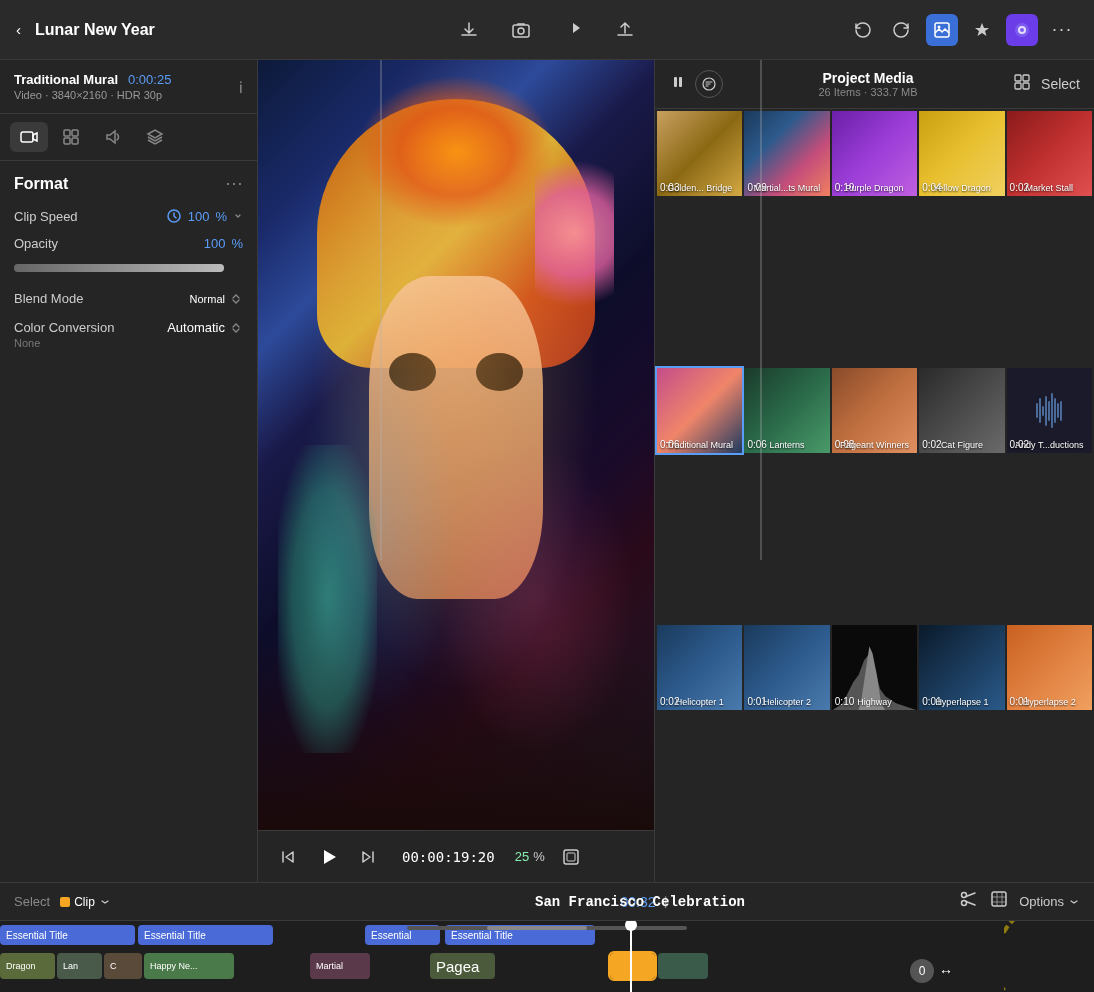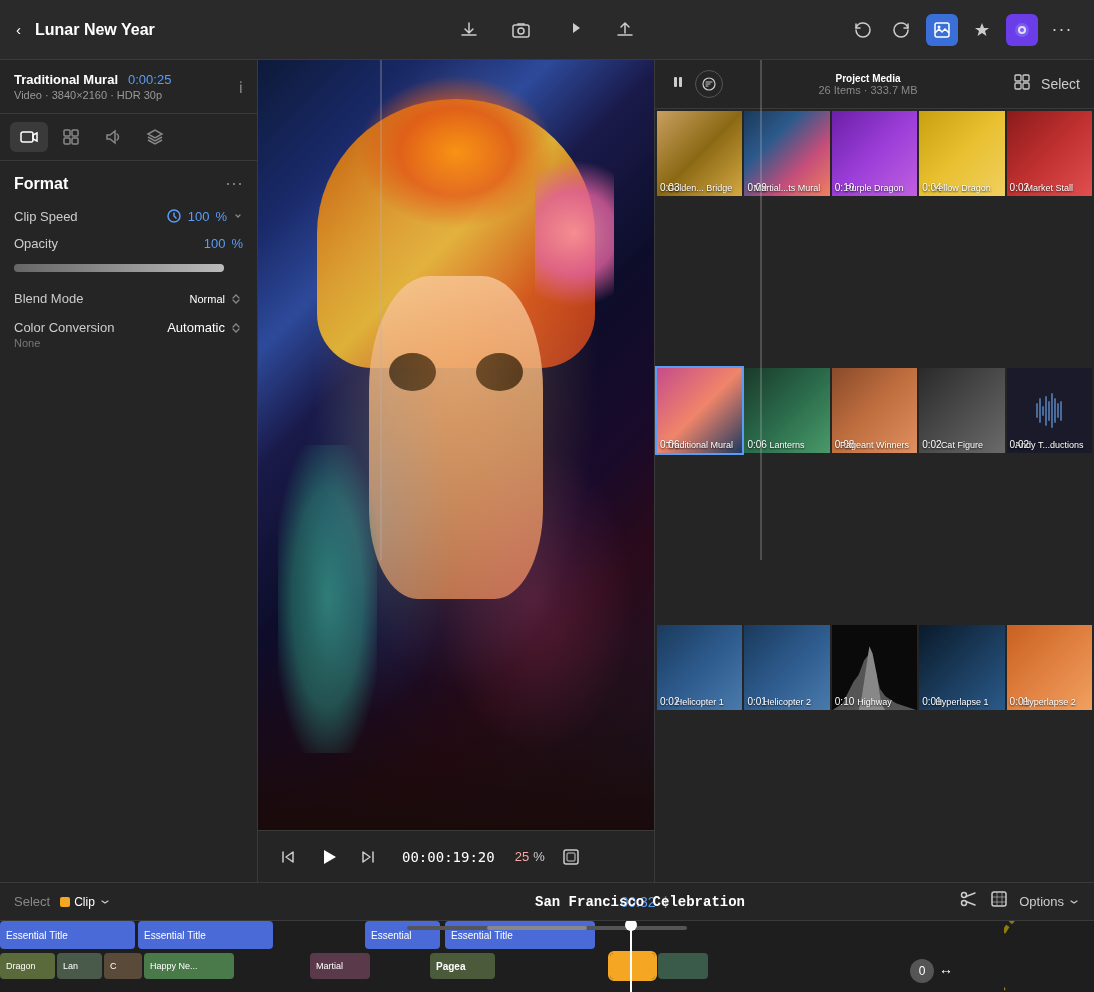--- a/index.html
+++ b/index.html
@@ -302,21 +302,21 @@
       font-size: 20px;
     }
     .timecode {
       font-size: 14px;
       font-family: 'SF Mono', monospace;
       color: #fff;
       margin: 0 8px;
     }
     .zoom-value {
       font-size: 13px;
-      color: #fca5a5;
+      color: #86efac;
     }
     .zoom-control {
       display: flex;
       align-items: center;
       gap: 4px;
       cursor: pointer;
     }
     .fit-btn {
       width: 28px;
       height: 28px;
@@ -341,21 +341,21 @@
       padding: 10px 14px;
       border-bottom: 1px solid #3a3a3a;
       display: flex;
       align-items: center;
       justify-content: space-between;
     }
     .media-header-center {
       text-align: center;
     }
     .media-title {
-      font-size: 10px;
+      font-size: 14px;
       font-weight: 600;
     }
     .media-meta {
       font-size: 11px;
       color: #888;
     }
     .media-header-left {
       display: flex;
       align-items: center;
       gap: 8px;
@@ -586,21 +586,21 @@
     }
     .track-row {
       height: 28px;
       display: flex;
       align-items: center;
       position: relative;
       margin-bottom: 2px;
     }
     .track-clip {
       position: absolute;
-      height: 28px;
+      height: 20px;
       border-radius: 4px;
       display: flex;
       align-items: center;
       padding: 0 6px;
       font-size: 10px;
       color: #fff;
       overflow: hidden;
       white-space: nowrap;
     }
     .title-clip { background: #4a6ad8; }
@@ -1091,21 +1091,21 @@
       <div class="track-clip" style="left:104px;width:38px;background:#5a4a3a;height:26px;">
         <span style="font-size:9px;">C</span>
       </div>
       <div class="track-clip" style="left:144px;width:90px;background:#4a7a4a;height:26px;">
         <span style="font-size:9px;">Happy Ne...</span>
       </div>
       <div class="track-clip" style="left:310px;width:60px;background:#5a3a4a;height:26px;">
         <span style="font-size:9px;">Martial</span>
       </div>
       <div class="track-clip" style="left:430px;width:65px;background:#4a5a3a;height:26px;">
-        <span style="font-size:10px;font-weight:bold;">Pagea</span>
+        <span style="font-size:15px;">Pagea</span>
       </div>
 
       <div class="track-clip" style="left:610px;width:45px;background:#f5a623;height:26px;outline:2px solid #f5a623;">
         <span style="font-size:9px;"></span>
       </div>
       <div class="track-clip" style="left:658px;width:50px;background:#3a5a4a;height:26px;">
         <span style="font-size:9px;"></span>
       </div>
     </div>
 

